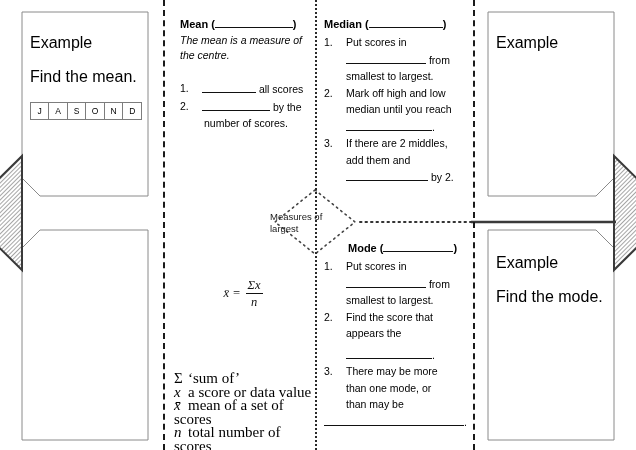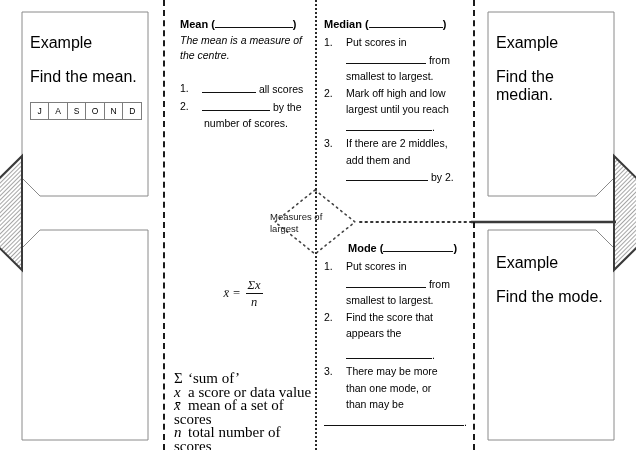--- a/index.html
+++ b/index.html
@@ -273,21 +273,21 @@
           <span>Put scores in</span>
           <div>
             <span class="blank" style="width:80px;height:12px;"></span>
             <span>from</span>
           </div>
           <div>smallest to largest.</div>
         </li>
         <li>
           <span class="num">2.</span>
           <span>Mark off high and low</span>
-          <div>largest until you reach</div>
+          <div>median until you reach</div>
           <div>
             <span class="blank" style="width:86px;height:12px;"></span><span>.</span>
           </div>
         </li>
         <li>
           <span class="num">3.</span>
           <span>If there are 2 middles,</span>
           <div>add them and</div>
           <div>
             <span class="blank" style="width:82px;height:12px;"></span>
@@ -327,21 +327,20 @@
           <div>than may be</div>
           <div style="margin-left:-22px;">
             <span class="blank" style="width:140px;height:12px;"></span><span>.</span>
           </div>
         </li>
       </ol>
     </div>
 
     <div style="position:absolute;left:496px;top:18px;width:112px;">
       <p class="ex-title">Example</p>
-      <p class="ex-sub">Find the median.</p>
     </div>
     <div style="position:absolute;left:490px;top:50px;width:120px;height:142px;"></div>
 
     <div style="position:absolute;left:496px;top:238px;width:112px;">
       <p class="ex-title">Example</p>
       <p class="ex-sub">Find the mode.</p>
     </div>
     <div style="position:absolute;left:490px;top:272px;width:120px;height:164px;"></div>
 
   </div>

